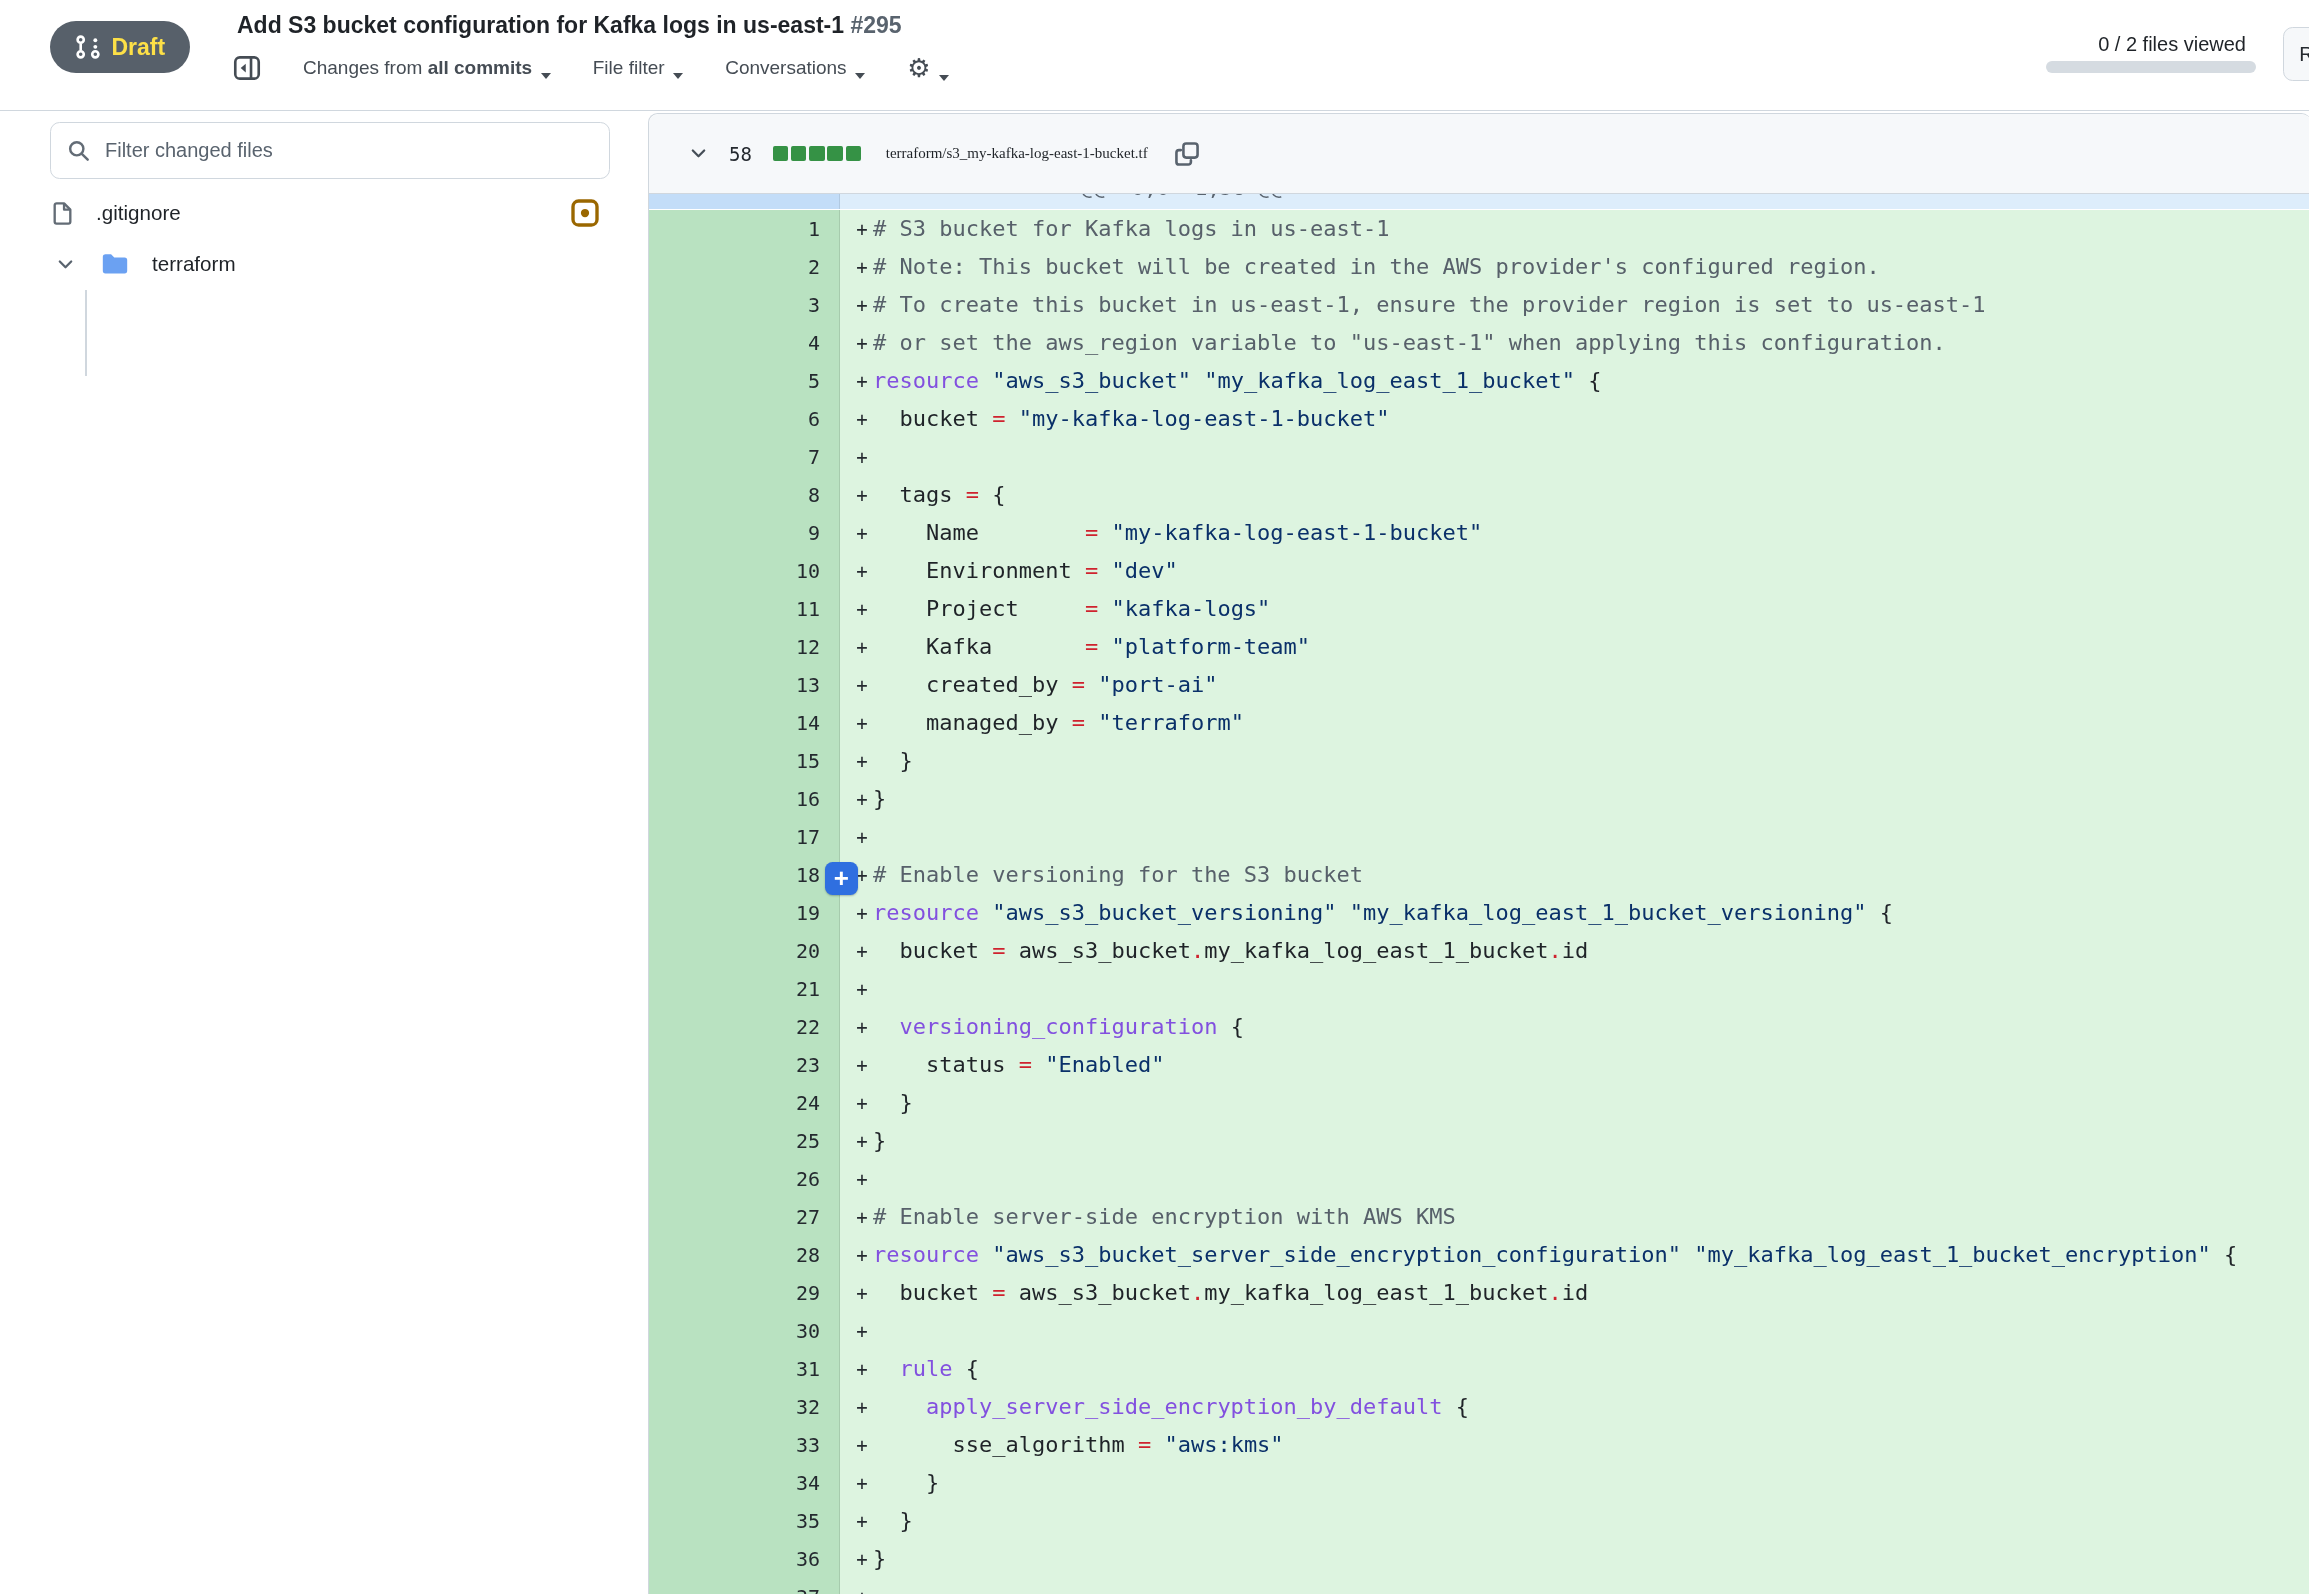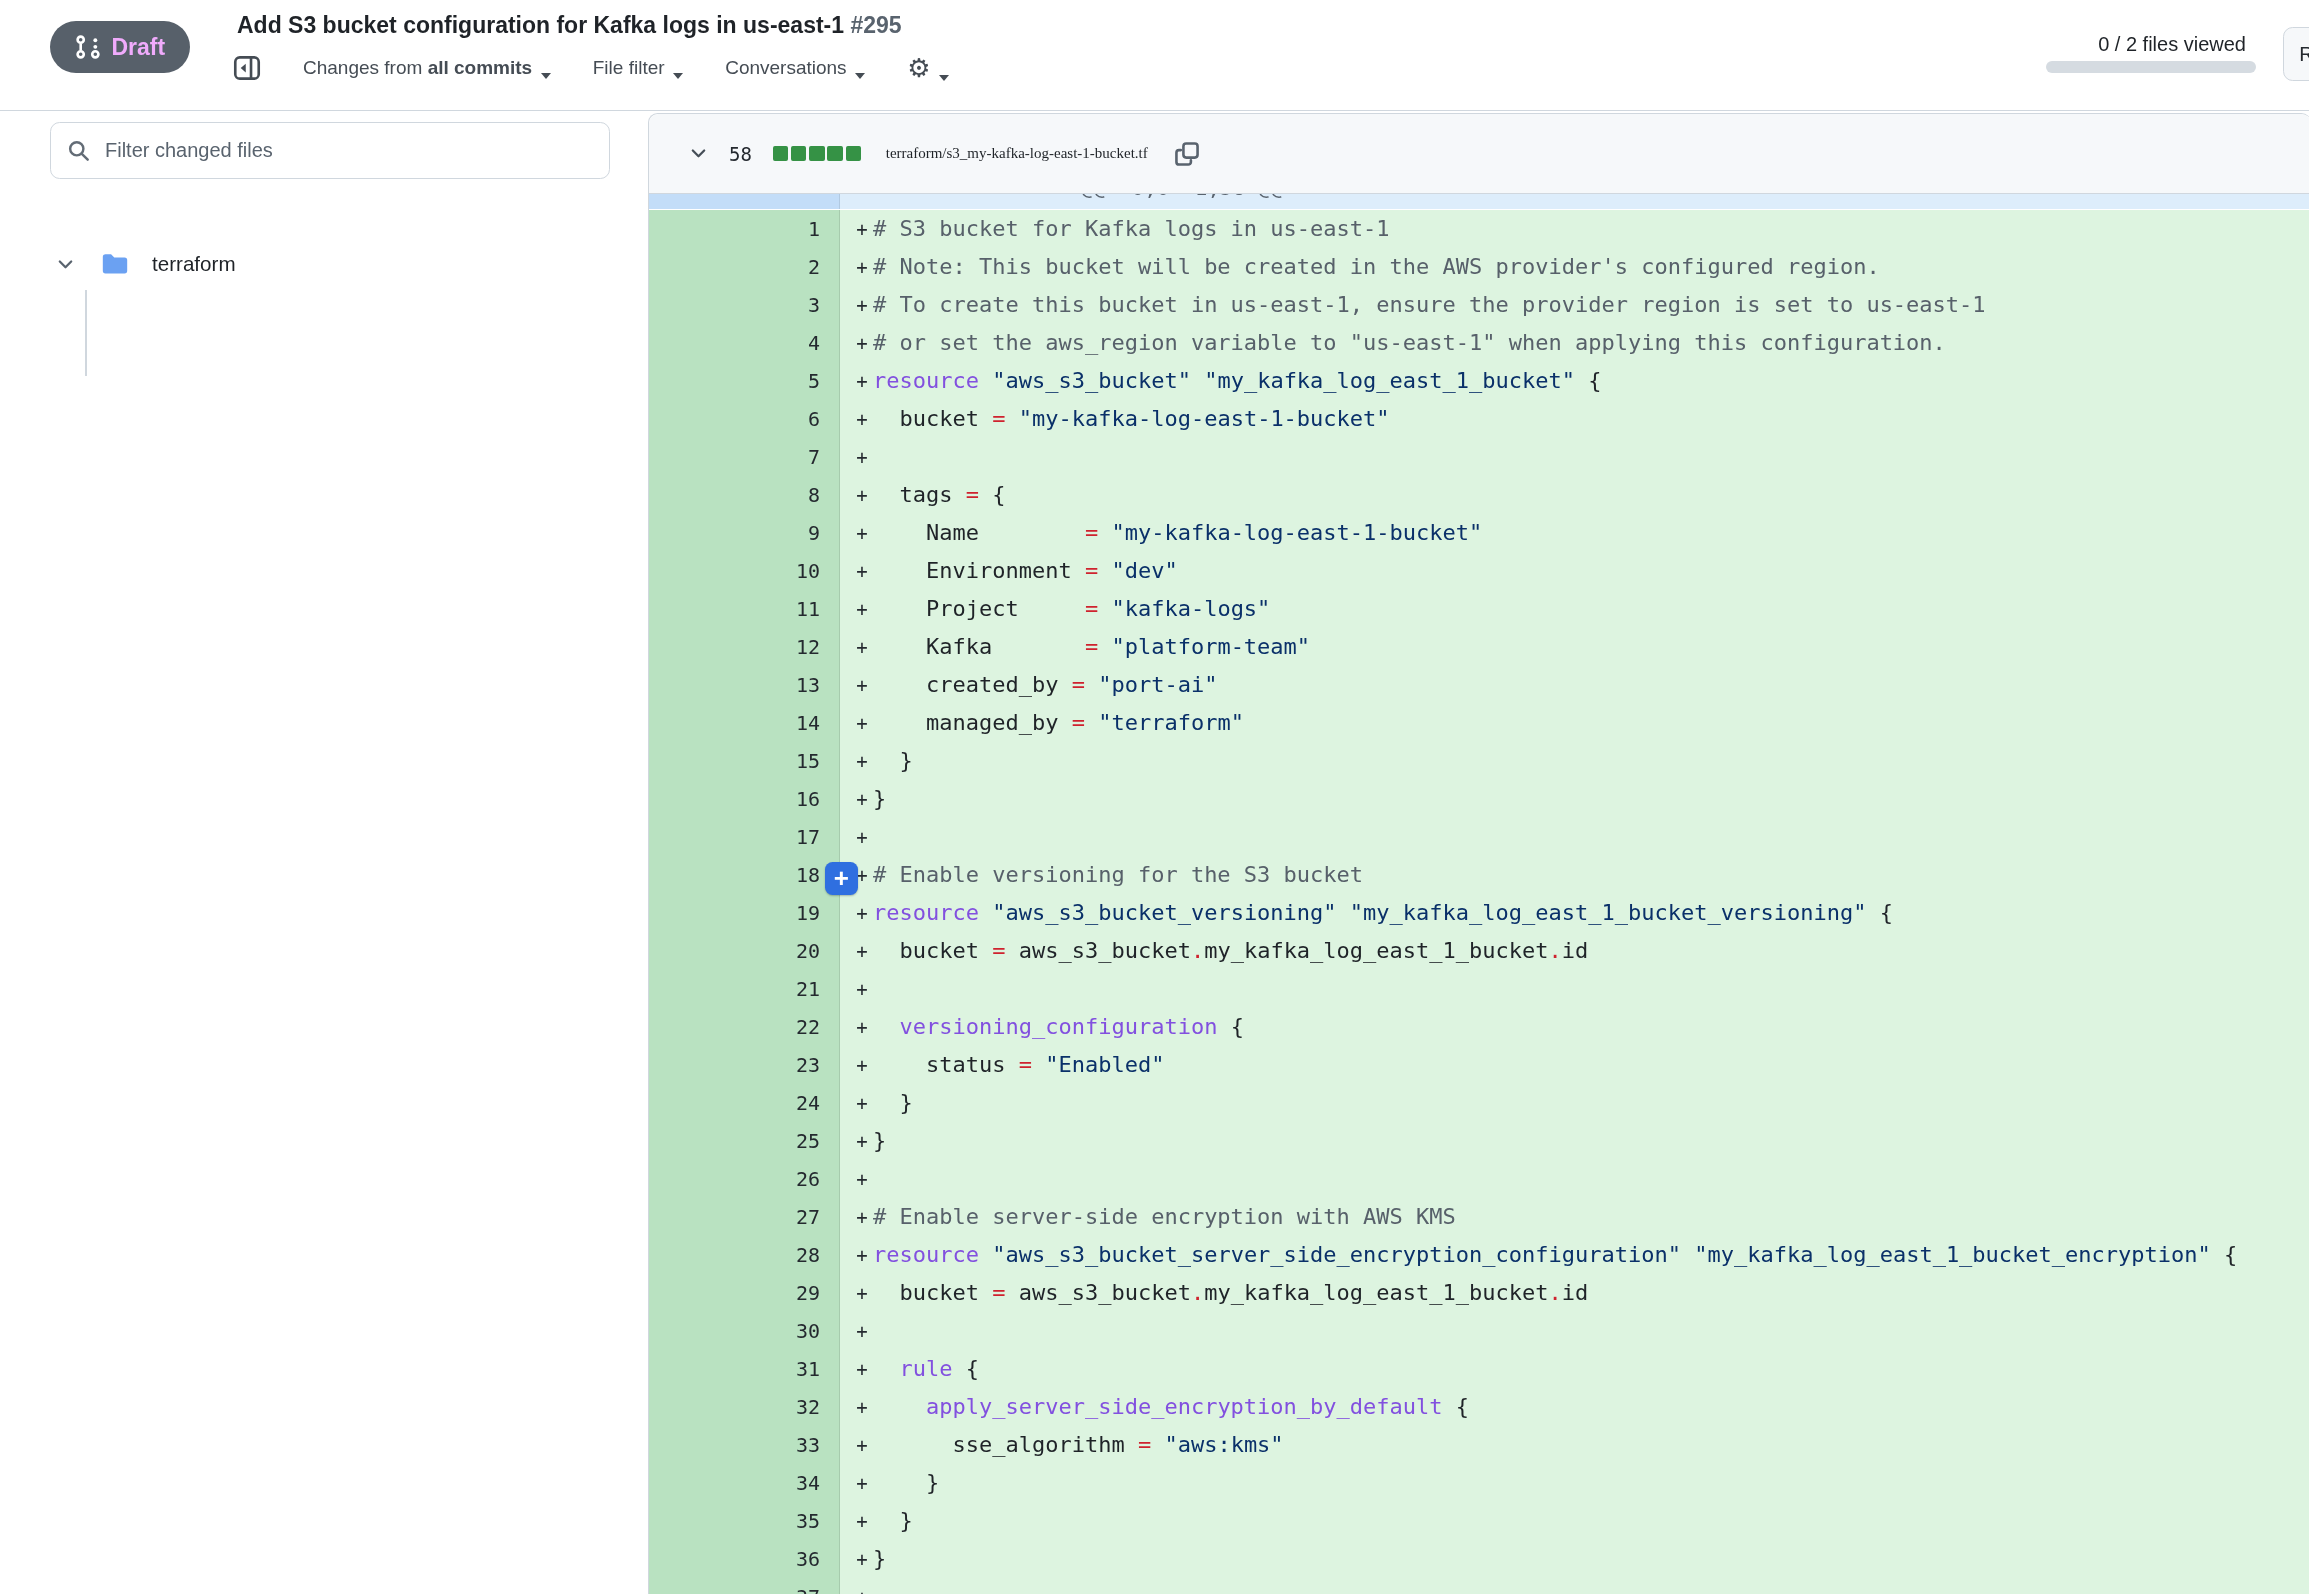--- a/index.html
+++ b/index.html
@@ -3,21 +3,21 @@
 <meta charset="utf-8">
 <style>
   * { margin:0; padding:0; box-sizing:border-box; }
   html,body { width:2309px; height:1594px; overflow:hidden; background:#fff;
     font-family:"Liberation Sans", sans-serif; position:relative; }
 
   
   .page-header { position:absolute; left:0; top:0; width:2309px; height:111px;
     background:#fff; border-bottom:1px solid #d0d7de; z-index:20; }
   .draft-pill { position:absolute; left:50px; top:21px; height:52px; border-radius:26px;
-    background:#57606a; color:#f0abfc; display:flex; align-items:center; gap:10.5px;
+    background:#57606a; color:#fde047; display:flex; align-items:center; gap:10.5px;
     padding:4px 25px; font-size:23px; font-weight:600; }
   .pr-title { position:absolute; left:237px; top:11.5px; font-size:23px; font-weight:700;
     color:#1f2328; white-space:nowrap; }
   .pr-number { font-weight:700; color:#59636e; }
   .nav-row { position:absolute; left:233px; top:50px; height:36px; display:flex;
     align-items:center; gap:42px; color:#454c54; font-size:19px; }
   .nav-item { display:flex; align-items:flex-end; gap:8.6px; white-space:nowrap; cursor:pointer; }
   .bold { font-weight:700; }
   .caret { width:0; height:0; border-left:5.7px solid transparent; border-right:5.7px solid transparent;
     border-top:6.7px solid #454c54; margin-top:1.9px; }
@@ -138,20 +138,31 @@
 
 <div class="sidebar">
   <div class="filter-wrap">
     <input class="filter-input" type="text" placeholder="Filter changed files" style="">
     <svg class="search-ico" width="23" height="23" viewBox="0 0 16 16">
       <circle cx="6.8" cy="6.8" r="4.6" fill="none" stroke="#636c76" stroke-width="1.7"></circle>
       <line x1="10.3" y1="10.3" x2="14.4" y2="14.4" stroke="#636c76" stroke-width="1.7" stroke-linecap="round"></line>
     </svg>
   </div>
 
+  <div class="tree-row row-gitignore">
+    <svg width="25" height="25" viewBox="0 0 16 16" style="margin-left:21px;">
+      <path d="M9 1.5 H4.2 A1.2 1.2 0 0 0 3 2.7 V13.3 A1.2 1.2 0 0 0 4.2 14.5 H11.8 A1.2 1.2 0 0 0 13 13.3 V5.5 Z" fill="none" stroke="#636c76" stroke-width="1.5" stroke-linejoin="round"></path>
+      <path d="M9 1.5 V5.5 H13" fill="none" stroke="#636c76" stroke-width="1.5" stroke-linejoin="round"></path>
+    </svg>
+    <span class="tree-label" style="margin-left:21px;">.gitignore</span>
+    <svg class="badge" style="left:541px;" width="30" height="30" viewBox="0 0 16 16">
+      <rect x="1.6" y="1.6" width="12.8" height="12.8" rx="3" fill="none" stroke="#9a6700" stroke-width="1.8"></rect>
+      <circle cx="8" cy="8" r="2.2" fill="#9a6700"></circle>
+    </svg>
+  </div>
 
   <div class="tree-row row-terraform">
     <svg width="19" height="19" viewBox="0 0 16 16" style="margin-left:27px;">
       <path d="M3.2 5.5 L8 10.3 L12.8 5.5" fill="none" stroke="#59636e" stroke-width="1.9" stroke-linecap="round" stroke-linejoin="round"></path>
     </svg>
     <svg width="30" height="30" viewBox="0 0 16 16" style="margin-left:25px;">
       <path d="M1.5 4.2 A1.4 1.4 0 0 1 2.9 2.8 H5.9 L7.6 4.5 H13.1 A1.4 1.4 0 0 1 14.5 5.9 V11.6 A1.4 1.4 0 0 1 13.1 13 H2.9 A1.4 1.4 0 0 1 1.5 11.6 Z" fill="#6ba1f2"></path>
     </svg>
     <span class="tree-label" style="margin-left:22px;">terraform</span>
   </div>

